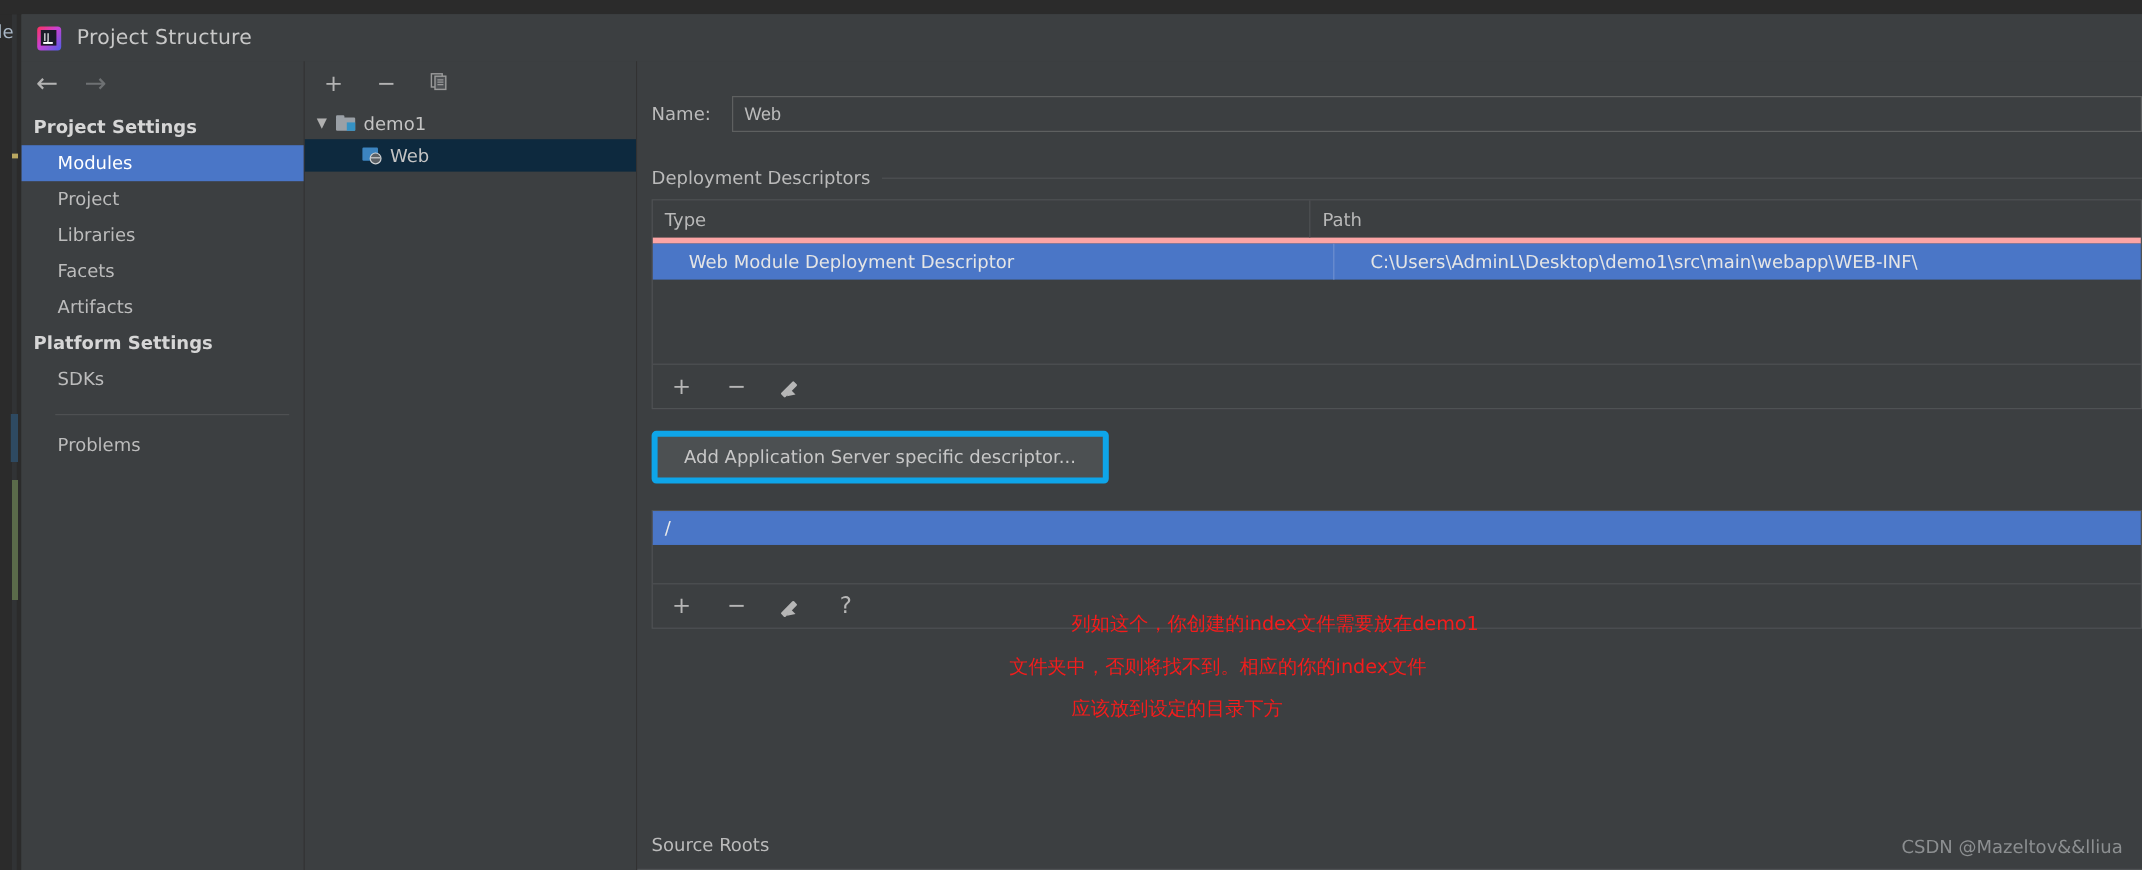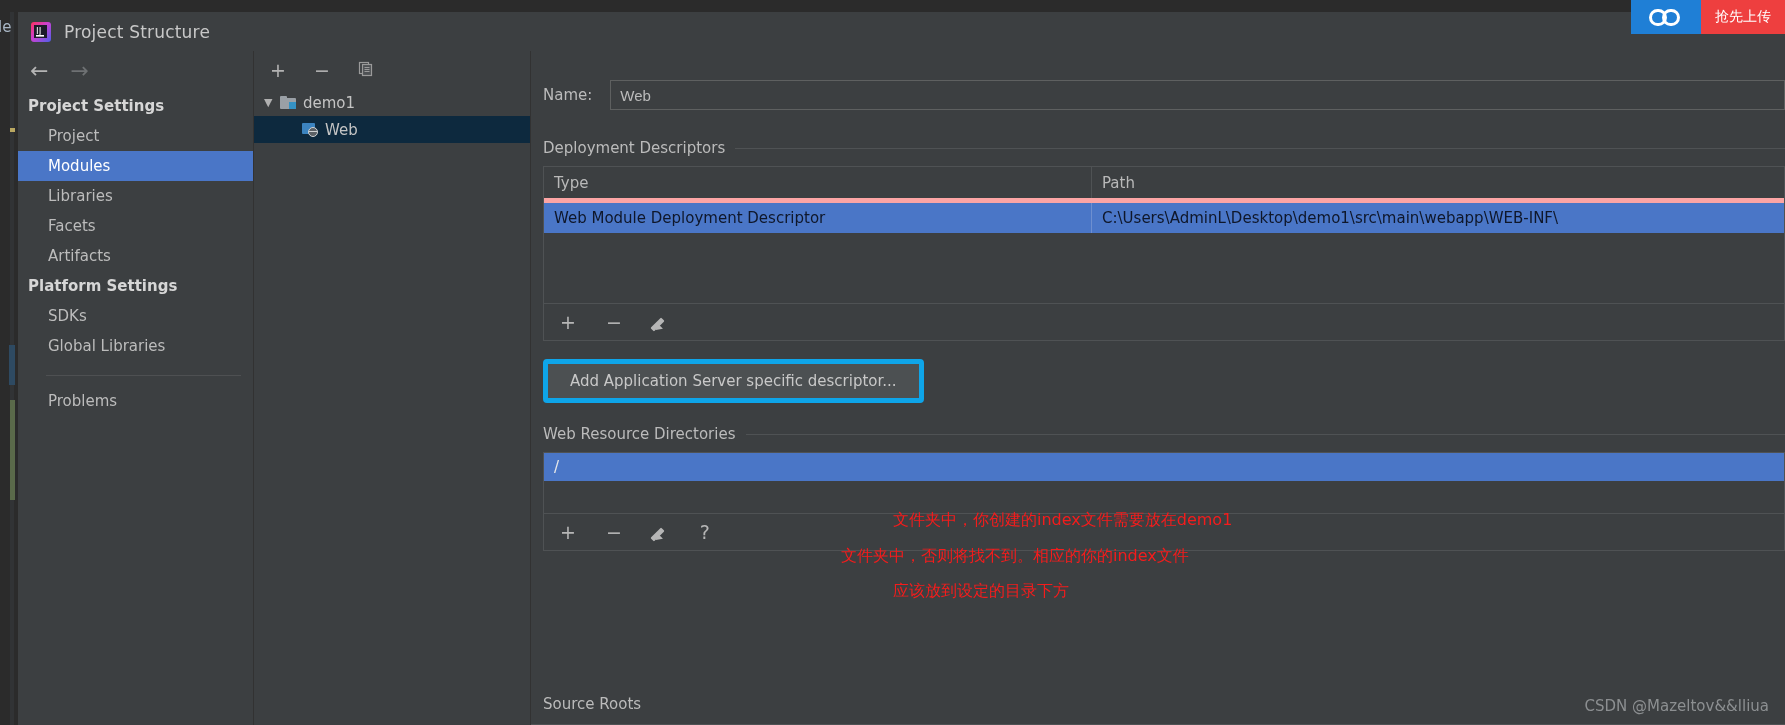--- a/index.html
+++ b/index.html
@@ -74,22 +74,22 @@
   .section-title{display:flex;align-items:center;gap:10px;font-size:15px;color:#bbbbbb;}
   .section-title .rule{flex:1;height:1px;background:#4f5254;}
 
   .table{margin-top:9px;border:1px solid #4f5254;background:#3c3f41;box-sizing:border-box;}
   .thead{display:flex;height:31px;border-bottom:5px solid #fca5a5;}
   .th{font-size:15px;color:#b9b9b9;display:flex;align-items:center;padding-left:10px;box-sizing:border-box;}
   .th.c1{width:548px;border-right:1px solid #4f5254;}
   .th.c2{flex:1;}
   .trow{display:flex;height:30px;}
   .trow.sel{background:#4a76c7;}
-  .td{font-size:15px;color:#0f172a;display:flex;align-items:center;padding-left:10px;box-sizing:border-box;
-      white-space:nowrap;overflow:hidden;}
+  .td{font-size:15px;color:#e5e5e5;display:flex;align-items:center;padding-left:10px;box-sizing:border-box;
+      white-space:nowrap;overflow:hidden;margin-left:20px;}
   .td.c1{width:548px;border-right:1px solid #6e8fd0;}
   .td.c2{flex:1;}
   .tbody-pad{height:70px;}
 
   .table-toolbar{display:flex;align-items:center;gap:30px;height:36px;padding-left:16px;
                  border-top:1px solid #4f5254;}
   .tt-ico{color:#b6b6b6;font-size:19px;line-height:1;user-select:none;}
   .pencil{display:inline-block;width:18px;height:18px;position:relative;}
   .pencil .body{position:absolute;left:3px;top:4px;width:5px;height:15px;background:#b6b6b6;
                 transform:rotate(45deg);transform-origin:50% 50%;border-radius:1px;}
@@ -168,29 +168,28 @@
       <span class="title-text">Project Structure</span>
     </div>
 
     <div class="nav">
       <div class="nav-arrows">
         <span class="arrow">←</span>
         <span class="arrow dim">→</span>
       </div>
 
       <div class="nav-group">Project Settings</div>
+      <div class="nav-item sel">Modules</div>
       <div class="nav-item">Project</div>
-      <div class="nav-item sel">Modules</div>
       <div class="nav-item">Libraries</div>
       <div class="nav-item">Facets</div>
       <div class="nav-item">Artifacts</div>
 
       <div class="nav-group">Platform Settings</div>
       <div class="nav-item">SDKs</div>
-      <div class="nav-item">Global Libraries</div>
 
       <div class="nav-sep"></div>
       <div class="nav-item">Problems</div>
     </div>
 
     <div class="treepane">
       <div class="tree-toolbar">
         <span class="tb-ico">+</span>
         <span class="tb-ico">−</span>
         <span class="tb-ico">
@@ -253,24 +252,20 @@
               <span class="body"></span>
                 <span class="tip"></span>
             </span>
           </div>
         </div>
 
         <div class="btn">Add Application Server specific descriptor...</div>
       </div>
 
       <div class="section">
-        <div class="section-title">
-          <span>Web Resource Directories</span>
-          <span class="rule"></span>
-        </div>
 
         <div class="table">
           <div class="dirrow">
             <div class="dir-c2">/</div>
           </div>
           <div class="tbody-pad" style="height:32px"></div>
           <div class="table-toolbar">
             <span class="tt-ico">+</span>
             <span class="tt-ico">−</span>
             <span class="pencil">
@@ -280,29 +275,20 @@
             <span class="tt-ico">?</span>
           </div>
         </div>
       </div>
 
       <div class="source-roots">Source Roots</div>
       <div class="bottom-rule"></div>
     </div>
   </div>
 
-  <div class="annot" style="left:893px;top:510px;">文件夹中，你创建的index文件需要放在demo1</div>
+  <div class="annot" style="left:893px;top:510px;">列如这个，你创建的index文件需要放在demo1</div>
   <div class="annot" style="left:841px;top:546px;">文件夹中，否则将找不到。相应的你的index文件</div>
   <div class="annot" style="left:893px;top:581px;">应该放到设定的目录下方</div>
 
   <div class="watermark">CSDN @Mazeltov&amp;&amp;lliua</div>
 
-  <div class="badge-wrap">
-    <div class="badge-blue">
-      <span class="link">
-          <span class="c1"></span>
-          <span class="c2"></span>
-        </span>
-    </div>
-    <div class="badge-red">抢先上传</div>
-  </div>
 
 </div>
 
 </body></html>

